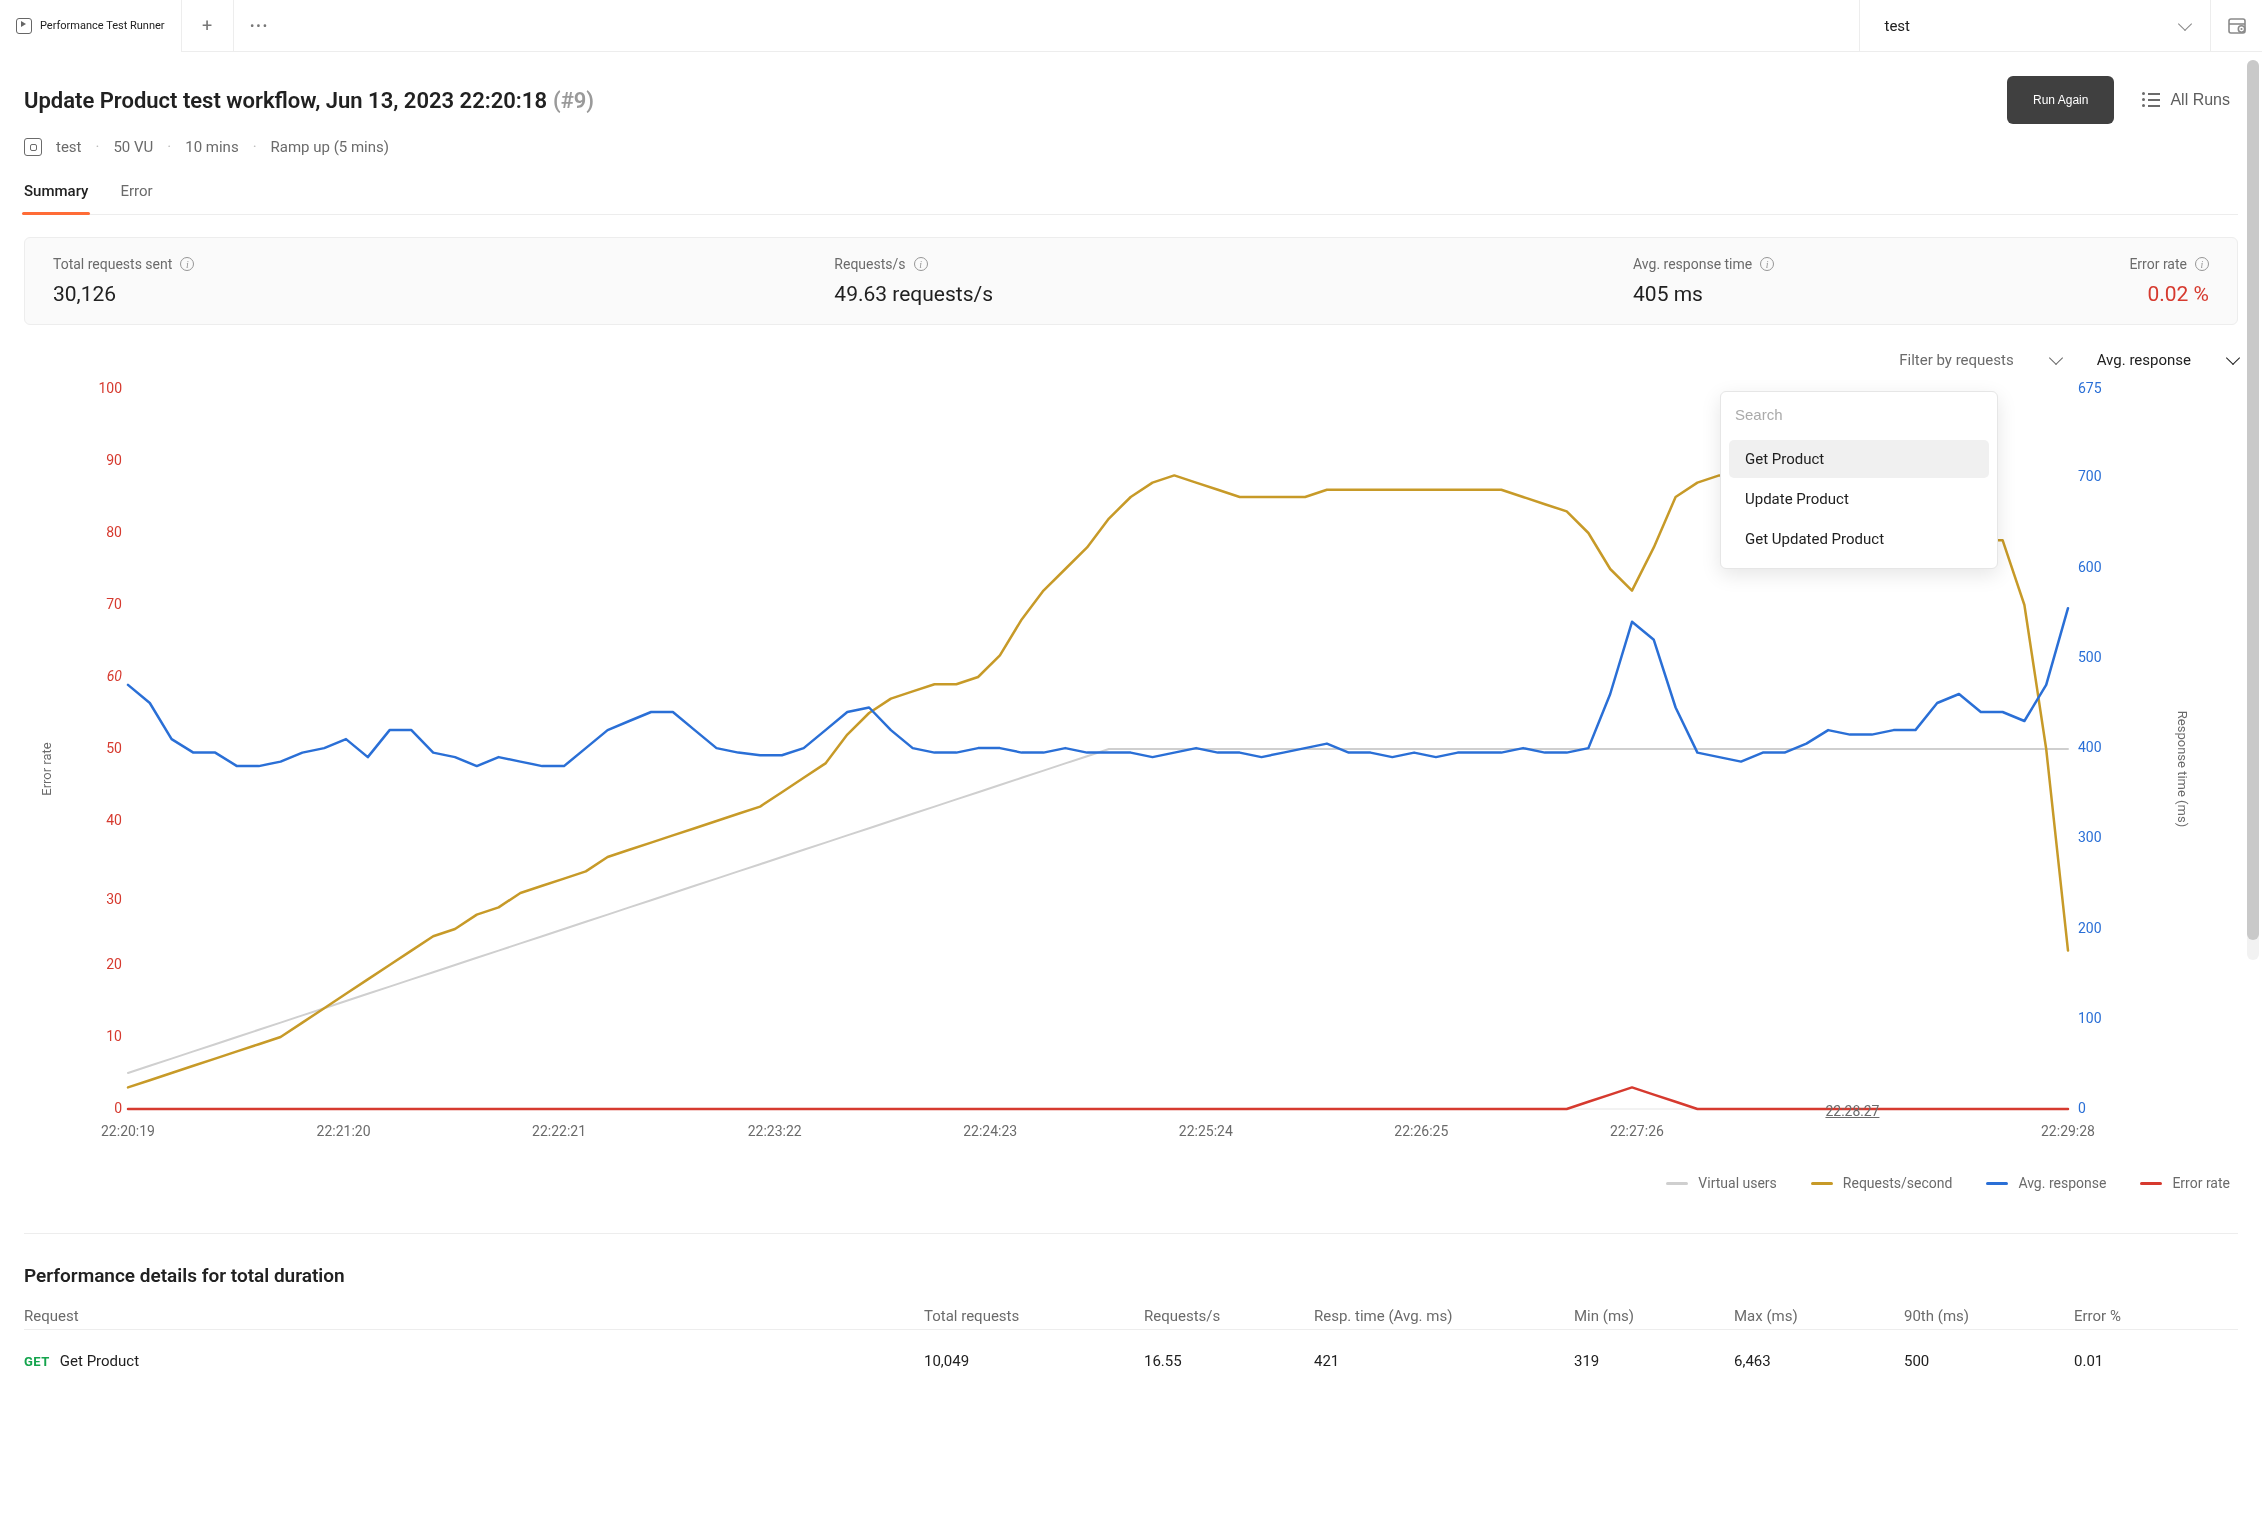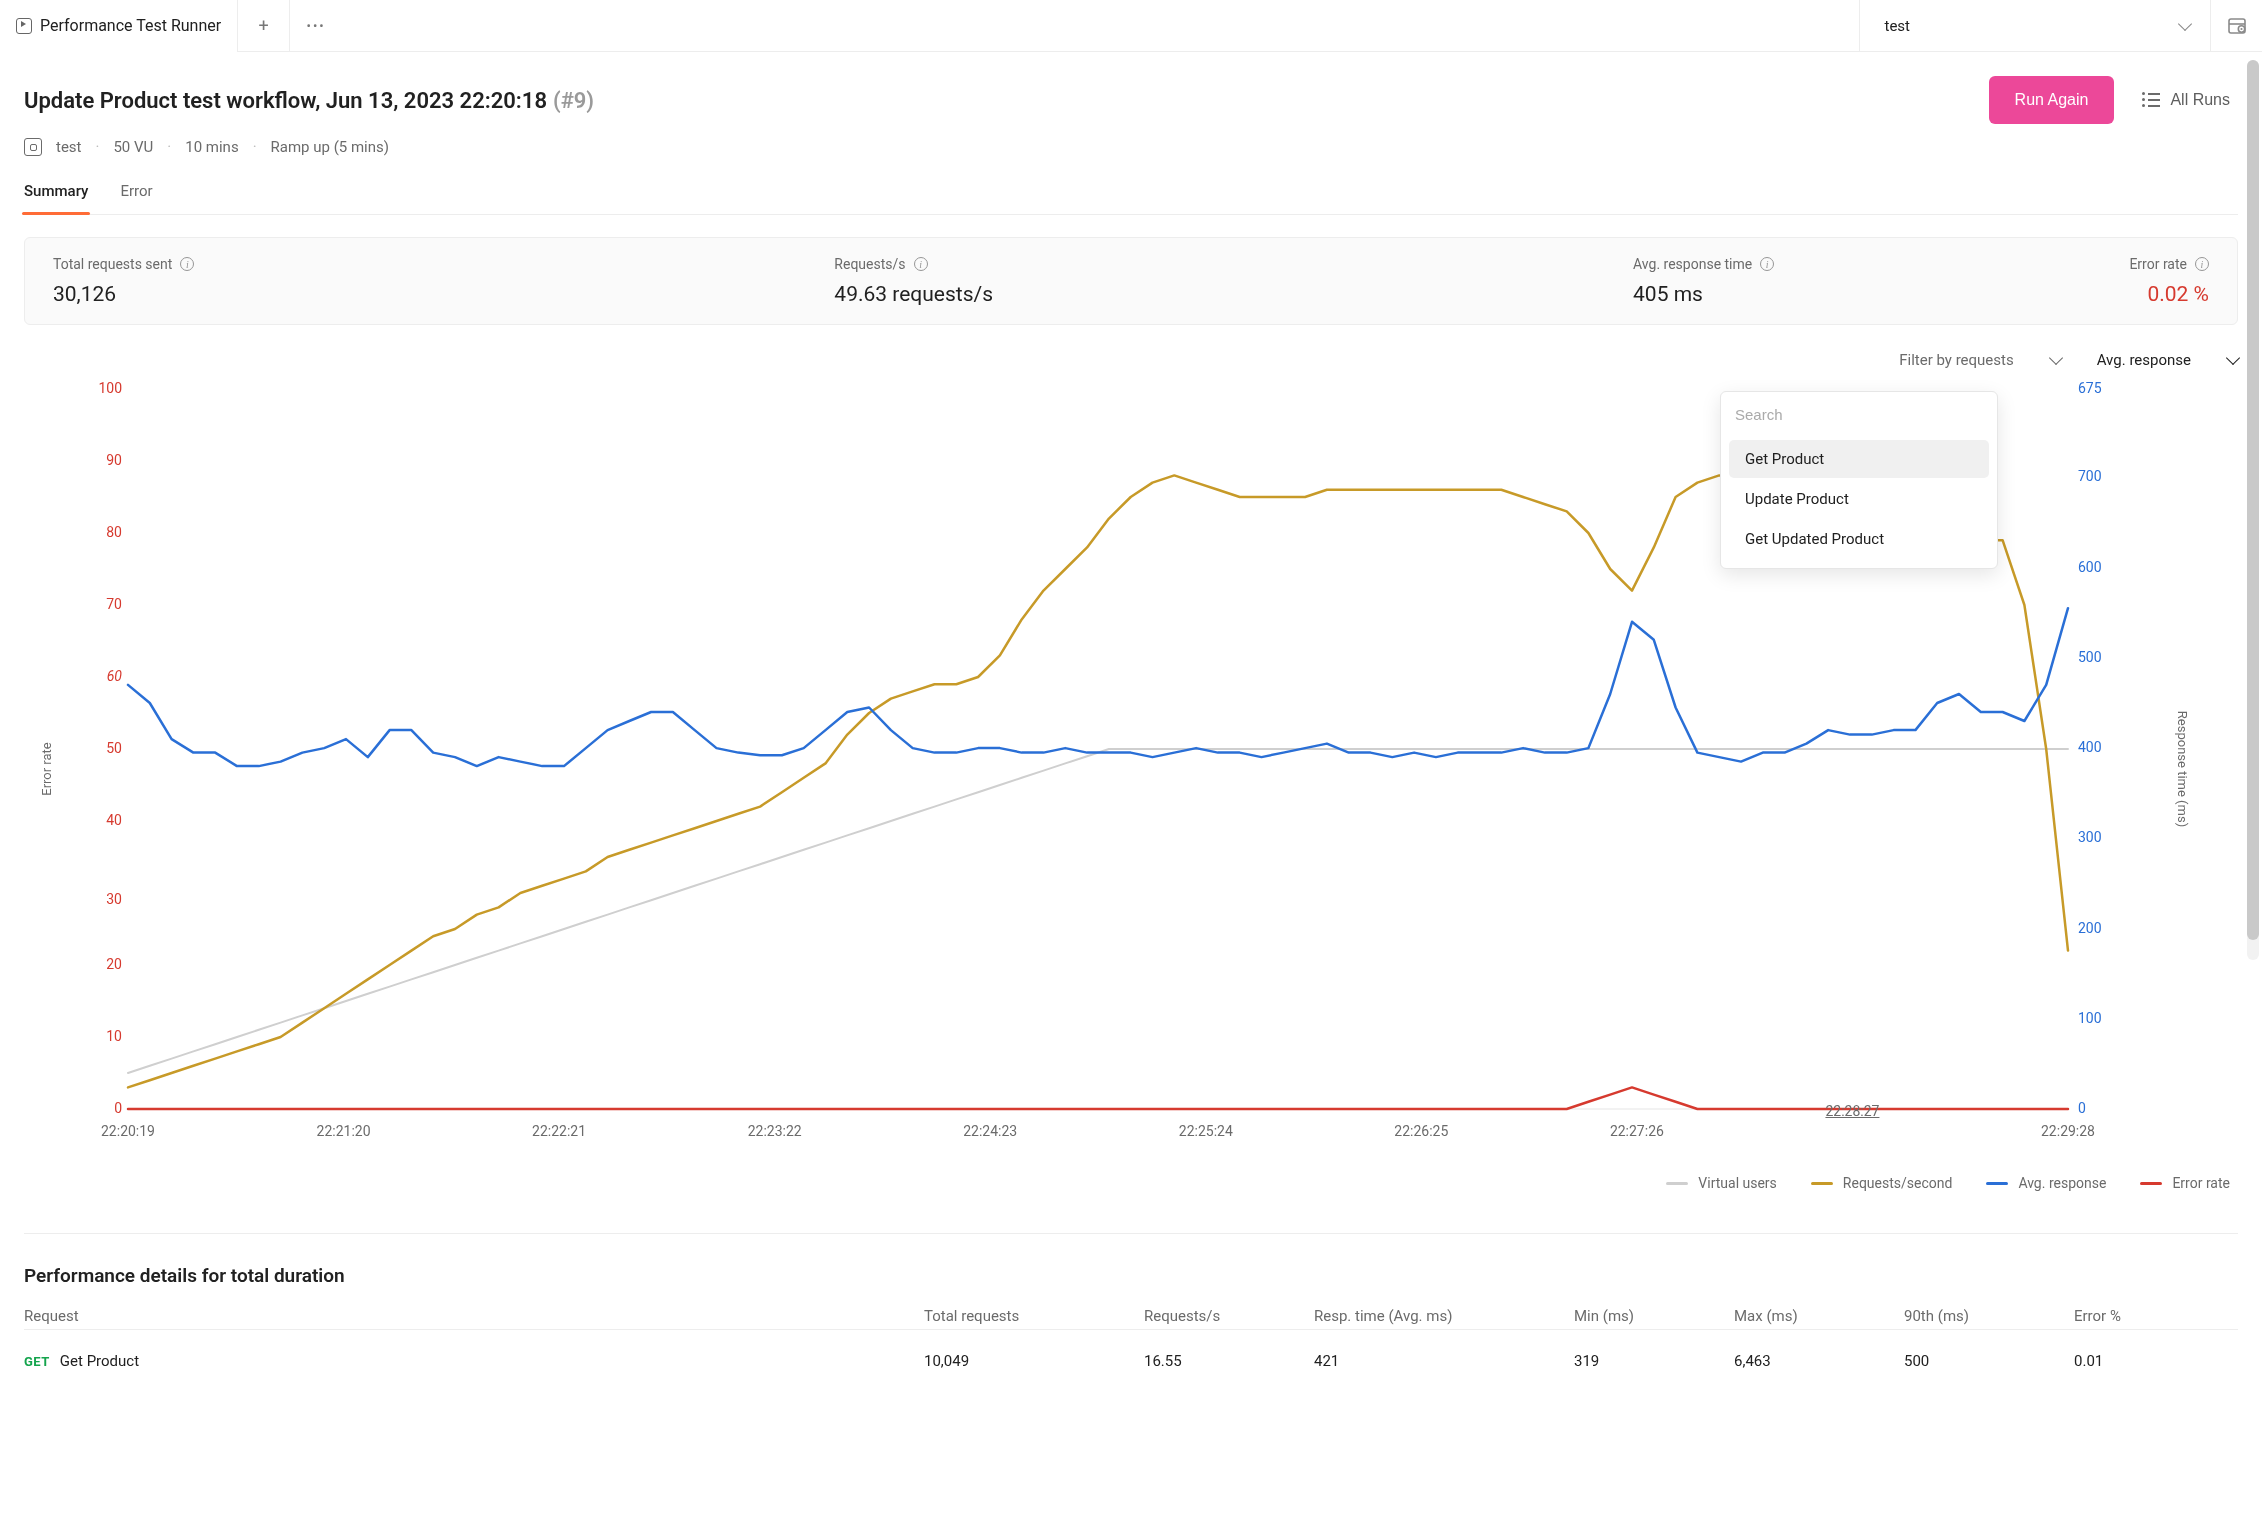--- a/index.html
+++ b/index.html
@@ -22,21 +22,21 @@
     align-items: center;
     position: relative;
   }
   .tab {
     height: 52px;
     display: flex;
     align-items: center;
     border-right: 1px solid #ededed;
     padding: 0 16px;
     gap: 8px;
-    font-size: 16px;
+    font-size: 11px;
     color: #5e5e5e;
     flex: 0 0 auto;
   }
   .tab.active { background: #fff; color:#212121; }
   .tab .icon-sq { width: 16px; height: 16px; border:1.5px solid #666; border-radius:3px; position:relative; }
   .tab .icon-sq::after { content:""; position:absolute; left:3.5px; top:2px; width:0; height:0; border-left:5px solid #666; border-top:3.5px solid transparent; border-bottom:3.5px solid transparent; }
   .tab-plus { width:52px; display:flex; align-items:center; justify-content:center; color:#777; font-size:18px; border-right:1px solid #ededed; height:52px; }
   .tab-dots { width:52px; display:flex; align-items:center; justify-content:center; color:#777; height:52px; letter-spacing:2px; }
   .ws-select {
     margin-left:auto;
@@ -57,27 +57,27 @@
     padding: 24px 24px 0 24px;
   }
   .title-row {
     display:flex;
     align-items:center;
   }
   .title-text { font-size:22px; font-weight:600; color:#212121; }
   .title-suffix { font-size:22px; font-weight:600; color:#9a9a9a; margin-left:6px; }
   .btn-run {
     margin-left:auto;
-    background:#ec4899;
+    background:#404040;
     color:#fff;
     height:48px;
     padding: 0 26px;
     border-radius:6px;
     border:none;
-    font-size:16px;
+    font-size:12px;
     font-weight:500;
   }
   .btn-allruns {
     margin-left:20px;
     display:flex;
     align-items:center;
     gap:10px;
     color:#5e5e5e;
     font-size:16px;
     height:48px;

